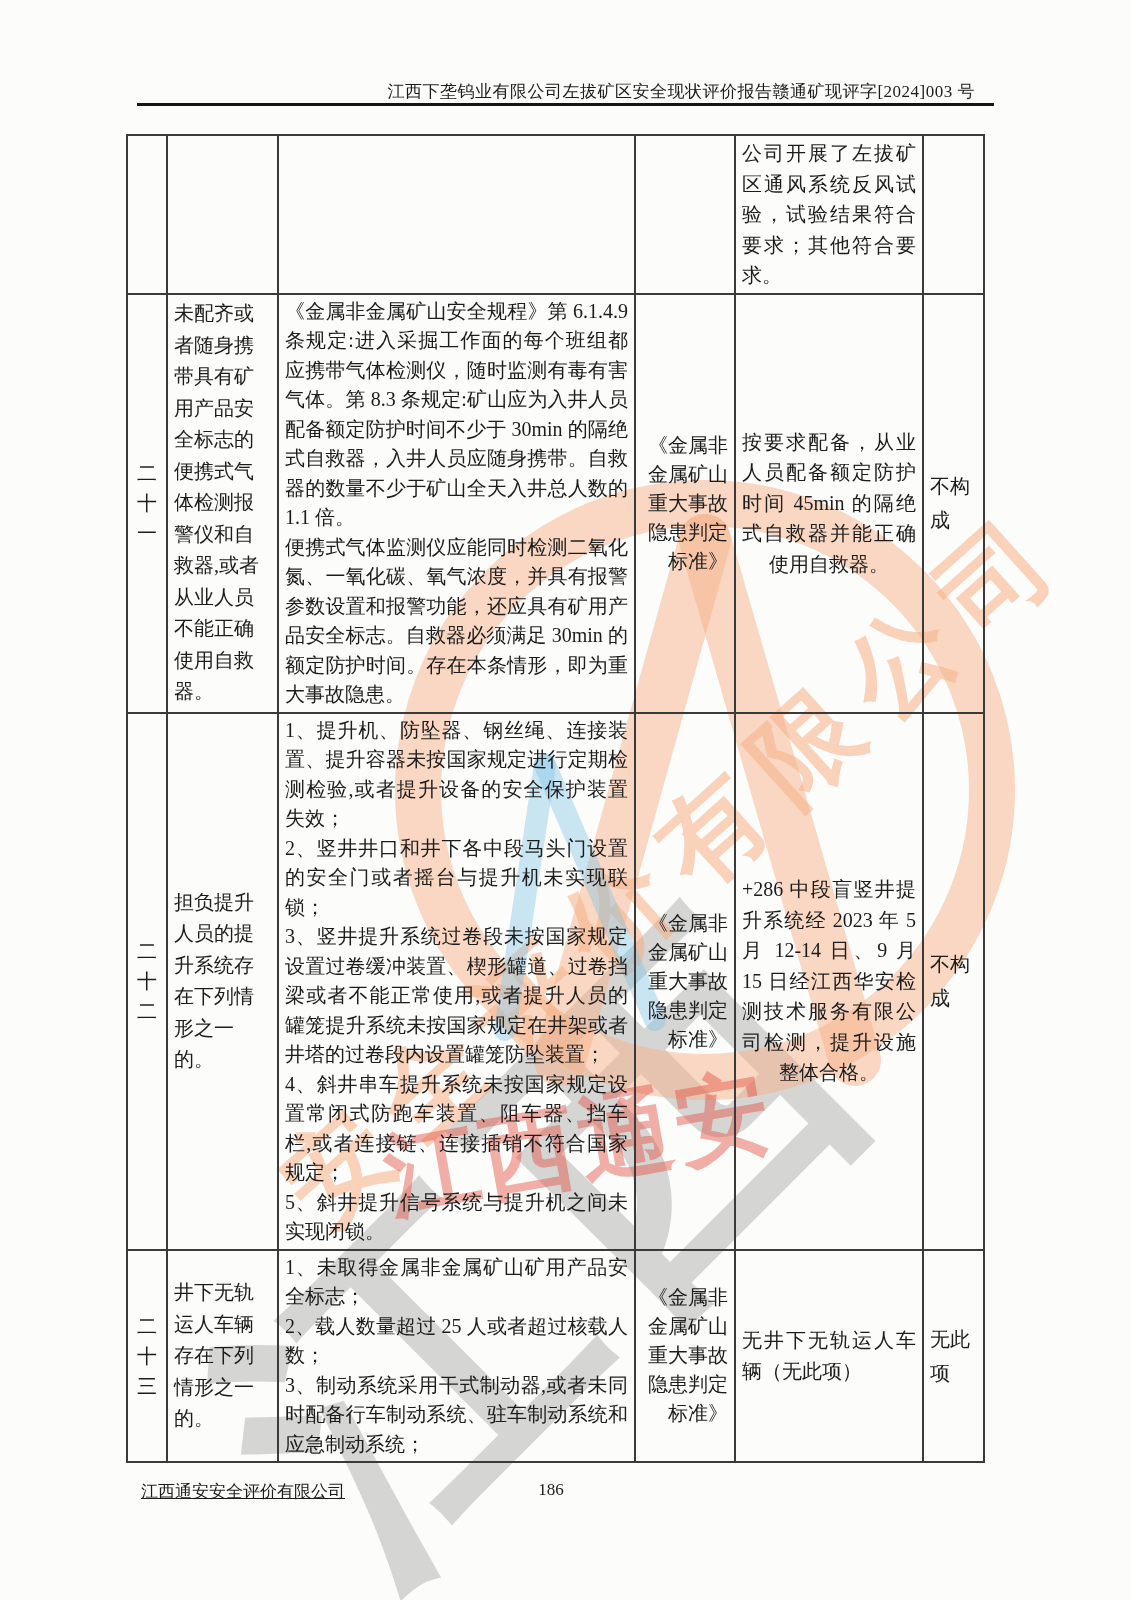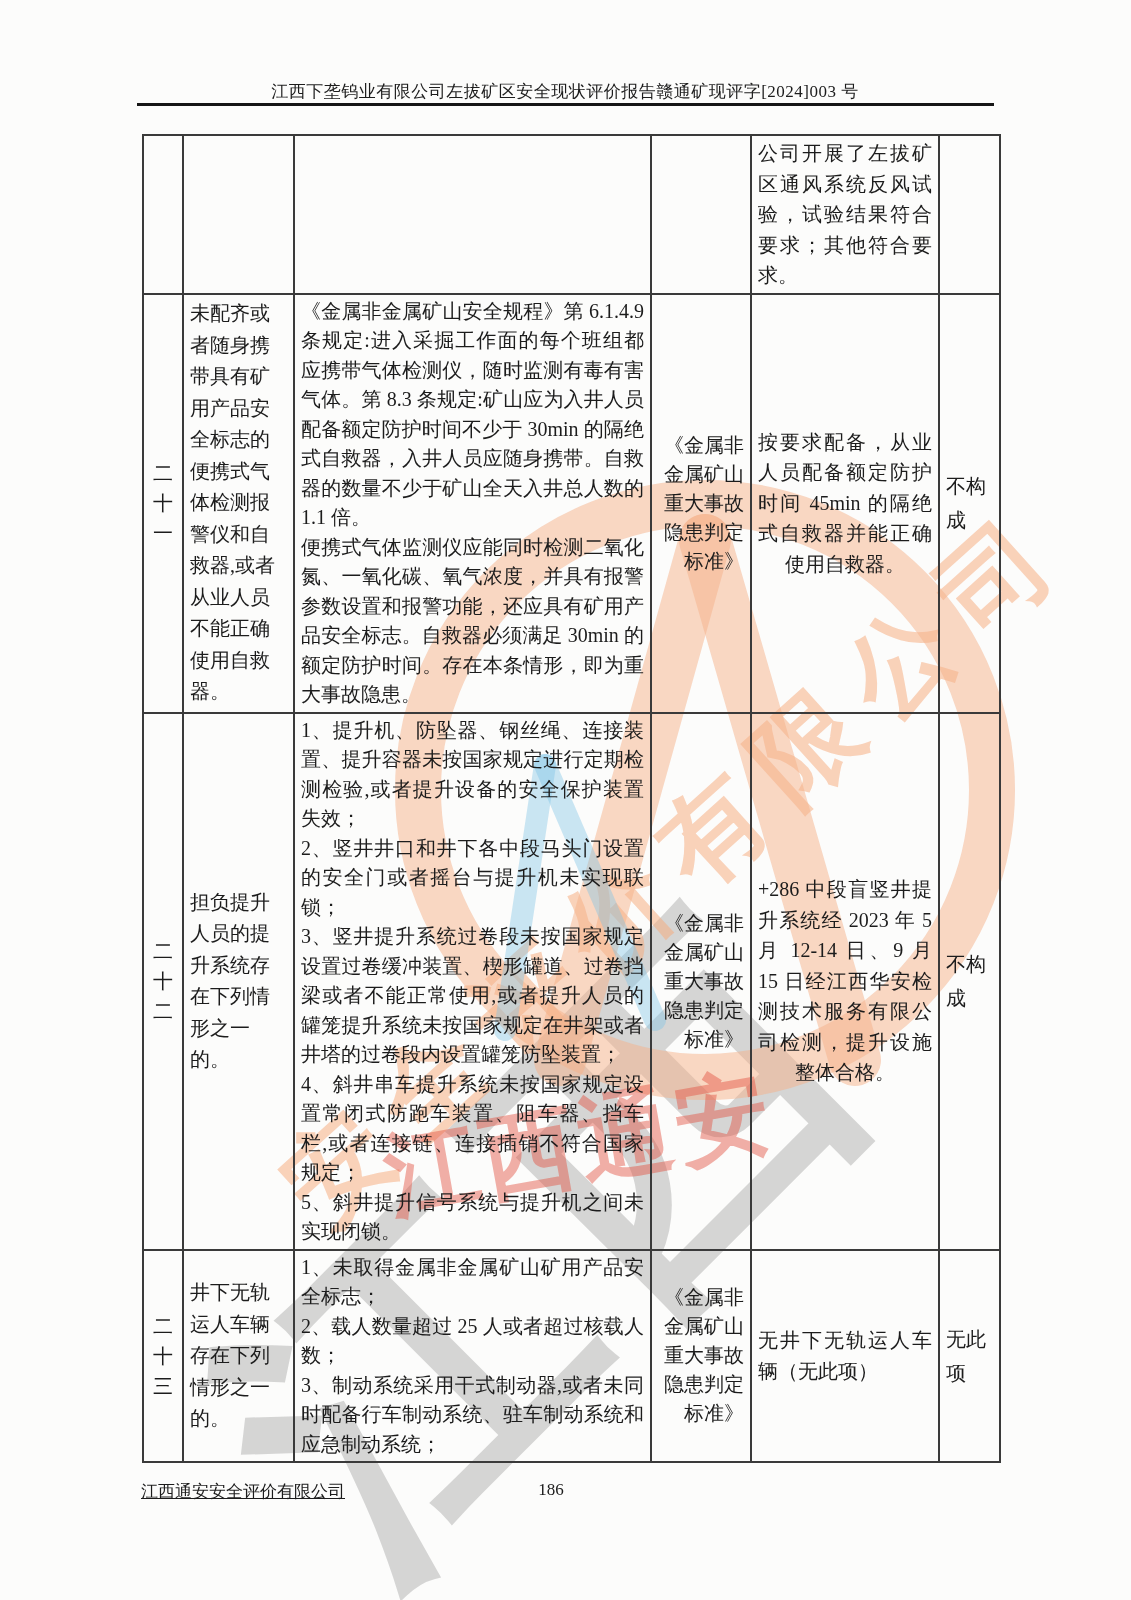--- a/index.html
+++ b/index.html
@@ -33,29 +33,29 @@
   }
   .wm-red{
     left:378px;top:1132px;font-size:94px;line-height:1;
     color:rgba(226,82,66,.46);
     transform:rotate(-10deg);transform-origin:0 0;letter-spacing:4px;
   }
   
   .content{position:absolute;inset:0;z-index:1;}
   .header{
     position:absolute;left:155px;top:80px;width:820px;
-    display:flex;justify-content:center;
+    display:flex;justify-content:flex-end;
     font-size:17px;letter-spacing:.5px;
   }
   .header-rule{
     position:absolute;left:137px;top:103px;width:857px;height:3px;
     background:#161616;
   }
   table.doc{
-    position:absolute;left:142px;top:134px;width:857px;
+    position:absolute;left:126px;top:134px;width:857px;
     border-collapse:collapse;table-layout:fixed;padding-left:8px;
   }
   table.doc td{
     border:2px solid #3a3a3a;
     vertical-align:middle;
     font-size:20px;
     padding:2px 6px;
     white-space:pre-line;
     overflow:hidden;
   }

